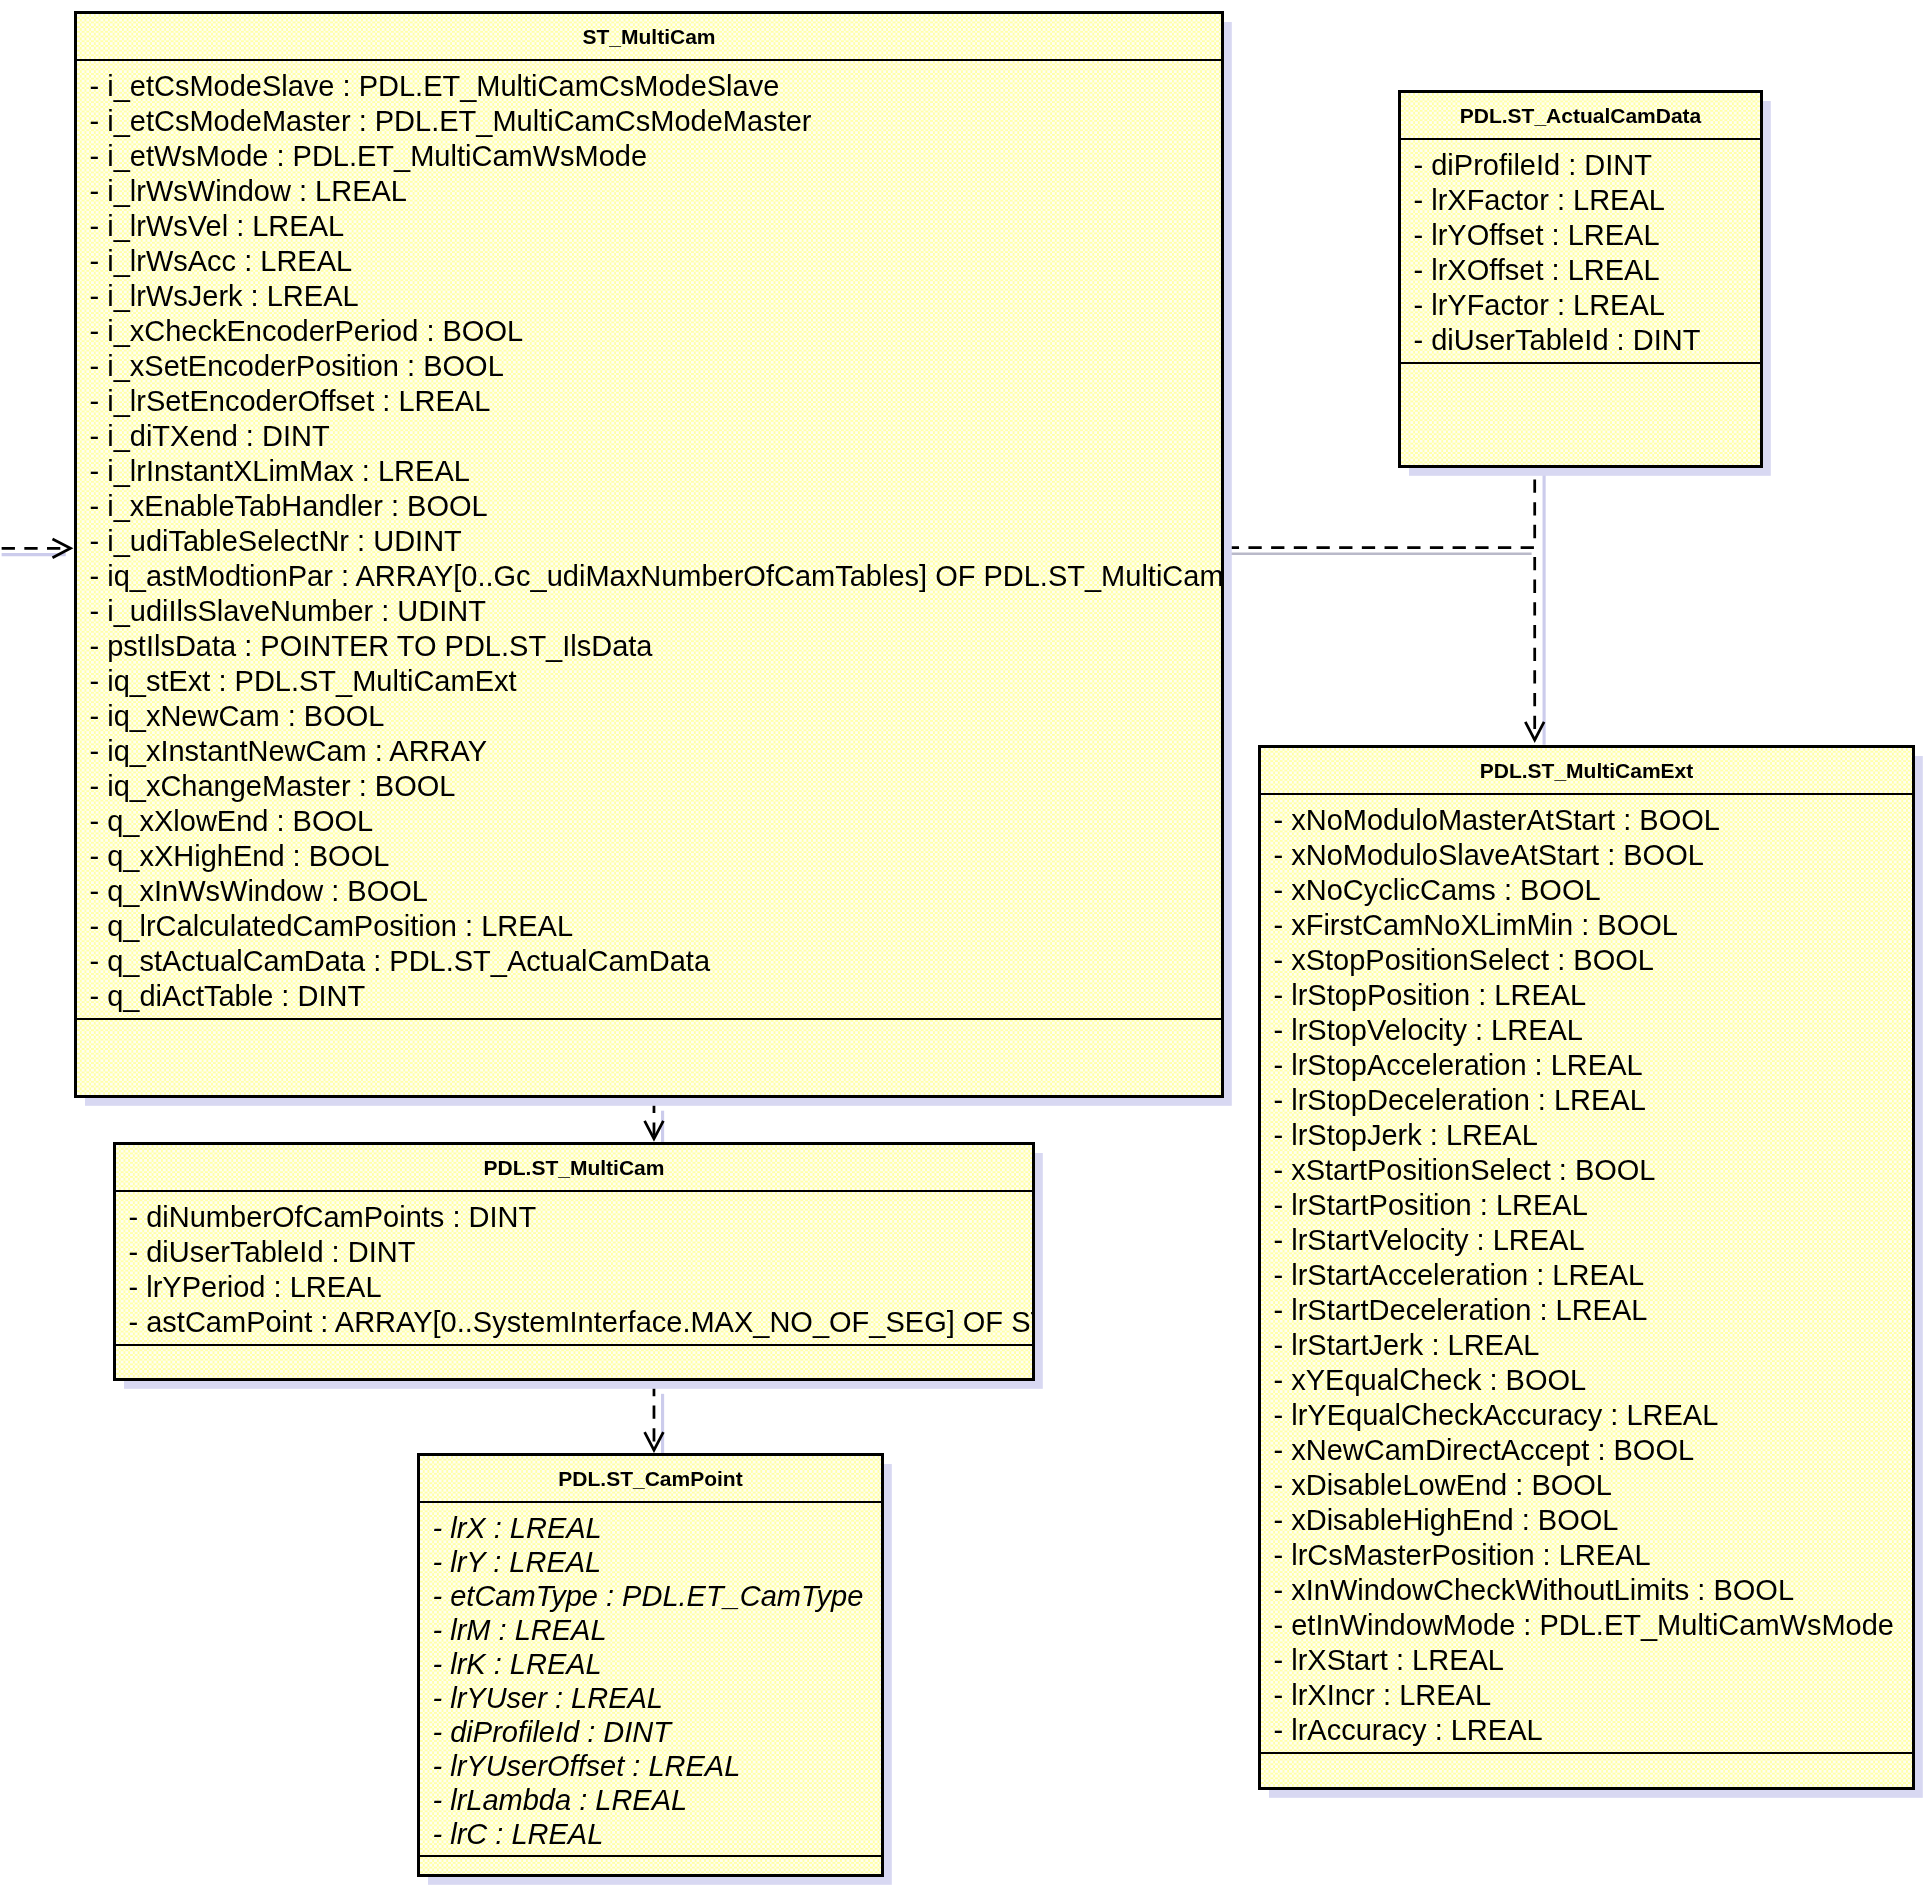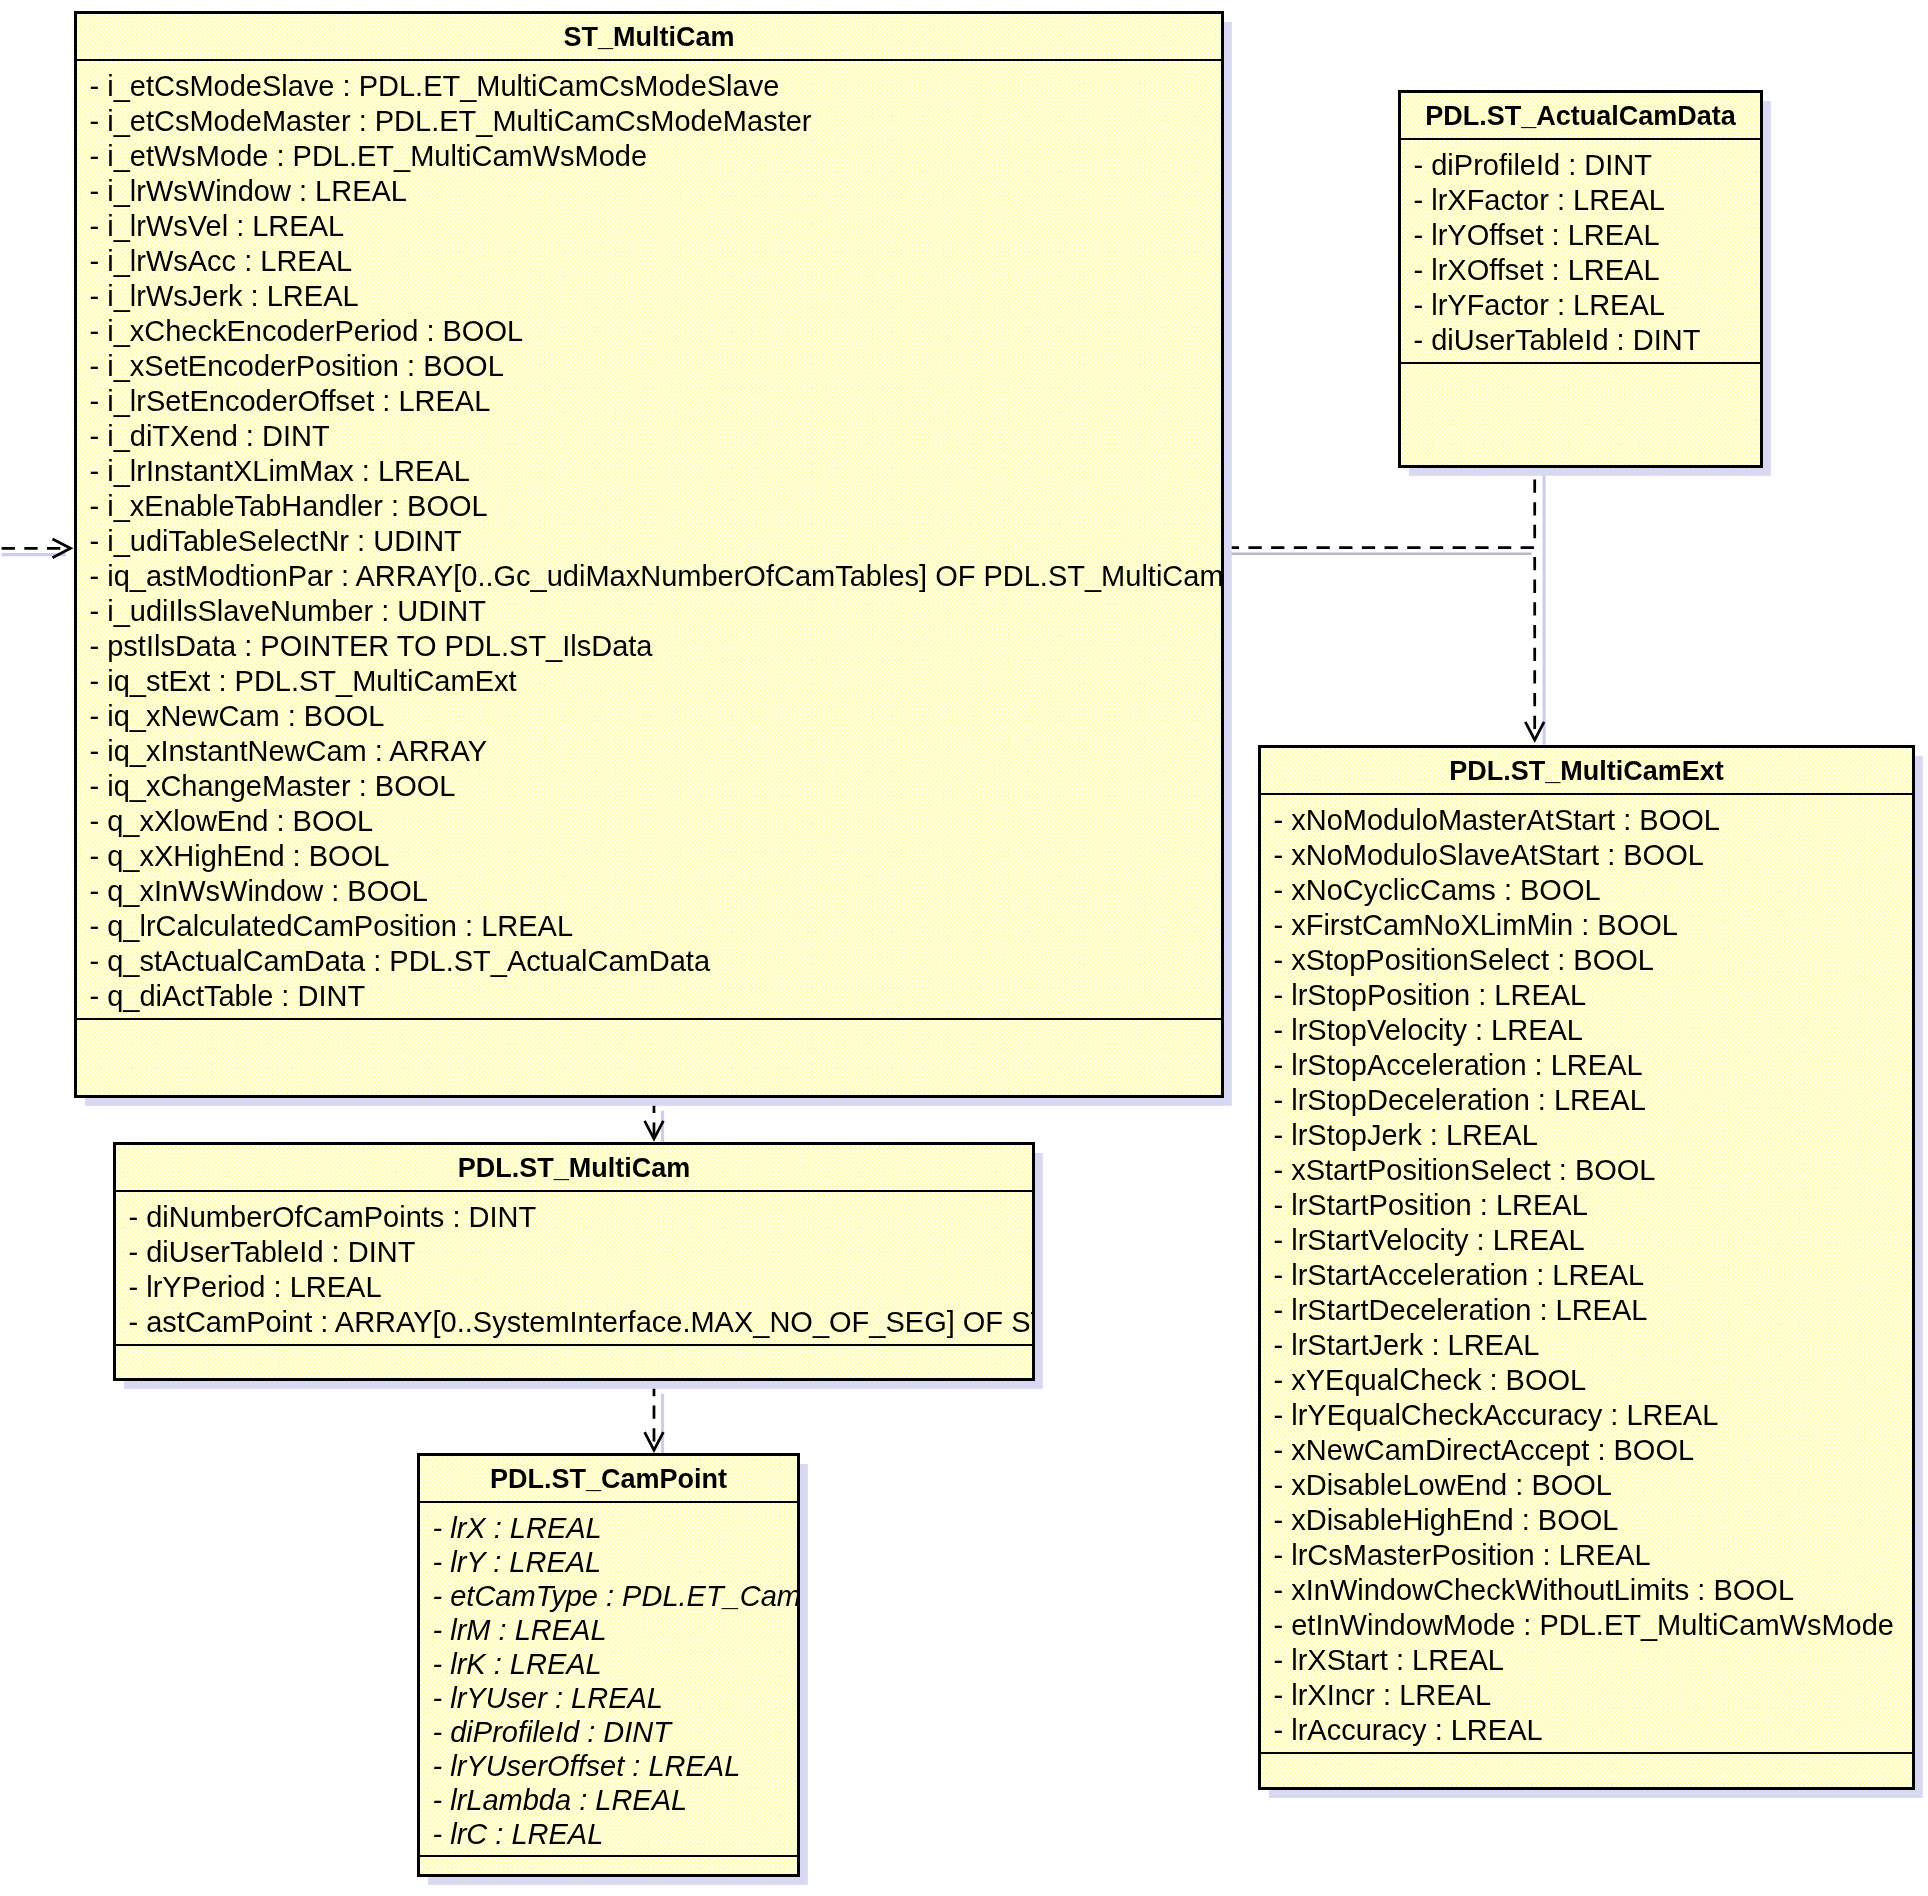--- a/index.html
+++ b/index.html
@@ -21,21 +21,21 @@
     border:3.1px solid #000000;
     background-color:#fffef2;
     background-image:conic-gradient(#ffffa6 25%, rgba(255,255,255,0) 0 50%, #ffffa6 0 75%, rgba(255,255,255,0) 0);
     background-size:4.7px 4.7px;
     box-shadow:9.4px 9.4px 0 -1.6px #d8d8f2;
     display:flex; flex-direction:column;
   }
   .uml-title {
     font-weight:bold;
     text-align:center;
-    font-size:27px;
+    font-size:21px;
     line-height:34px;
     padding:6.3px 4.7px 4.7px 4.7px;
     white-space:nowrap;
     overflow:hidden;
   }
   .uml-attrs {
     border-top:2.3px solid #000000;
     padding:7.8px 12.5px 4.7px 12.5px;
     flex:0 0 auto;
     overflow:hidden;
@@ -47,21 +47,21 @@
   }
   .uml-footer {
     border-top:2.3px solid #000000;
     flex:1 1 auto;
     min-height:11px;
   }
   #box-st-multicam   { left:74px;   top:11px;   width:1150px; height:1087px; }
   #box-actualcamdata { left:1398px; top:90px;  width:365px;  height:378px; }
   #box-multicamext   { left:1258px; top:745px;  width:657px;  height:1045px;justify-content:flex-end; }
   #box-pdl-multicam  { left:113px;  top:1142px; width:922px; height:239px; }
-  #box-campoint      { left:417px;  top:1453px; width:383px;  height:424px; }
+  #box-campoint      { left:417px;  top:1453px; width:467px;  height:424px; }
   #box-campoint .attr-line { line-height:34px;font-style:italic; }
 </style>
 </head>
 <body>
 
 <div class="canvas">
 
   <svg class="connector-layer" width="1929" height="1896" viewBox="0 0 2466 2424" xmlns="http://www.w3.org/2000/svg">
     <defs>
       <marker id="arrowOpen" viewBox="0 0 30 30" markerWidth="30" markerHeight="30" refX="26" refY="15" orient="auto" markerUnits="userSpaceOnUse">

